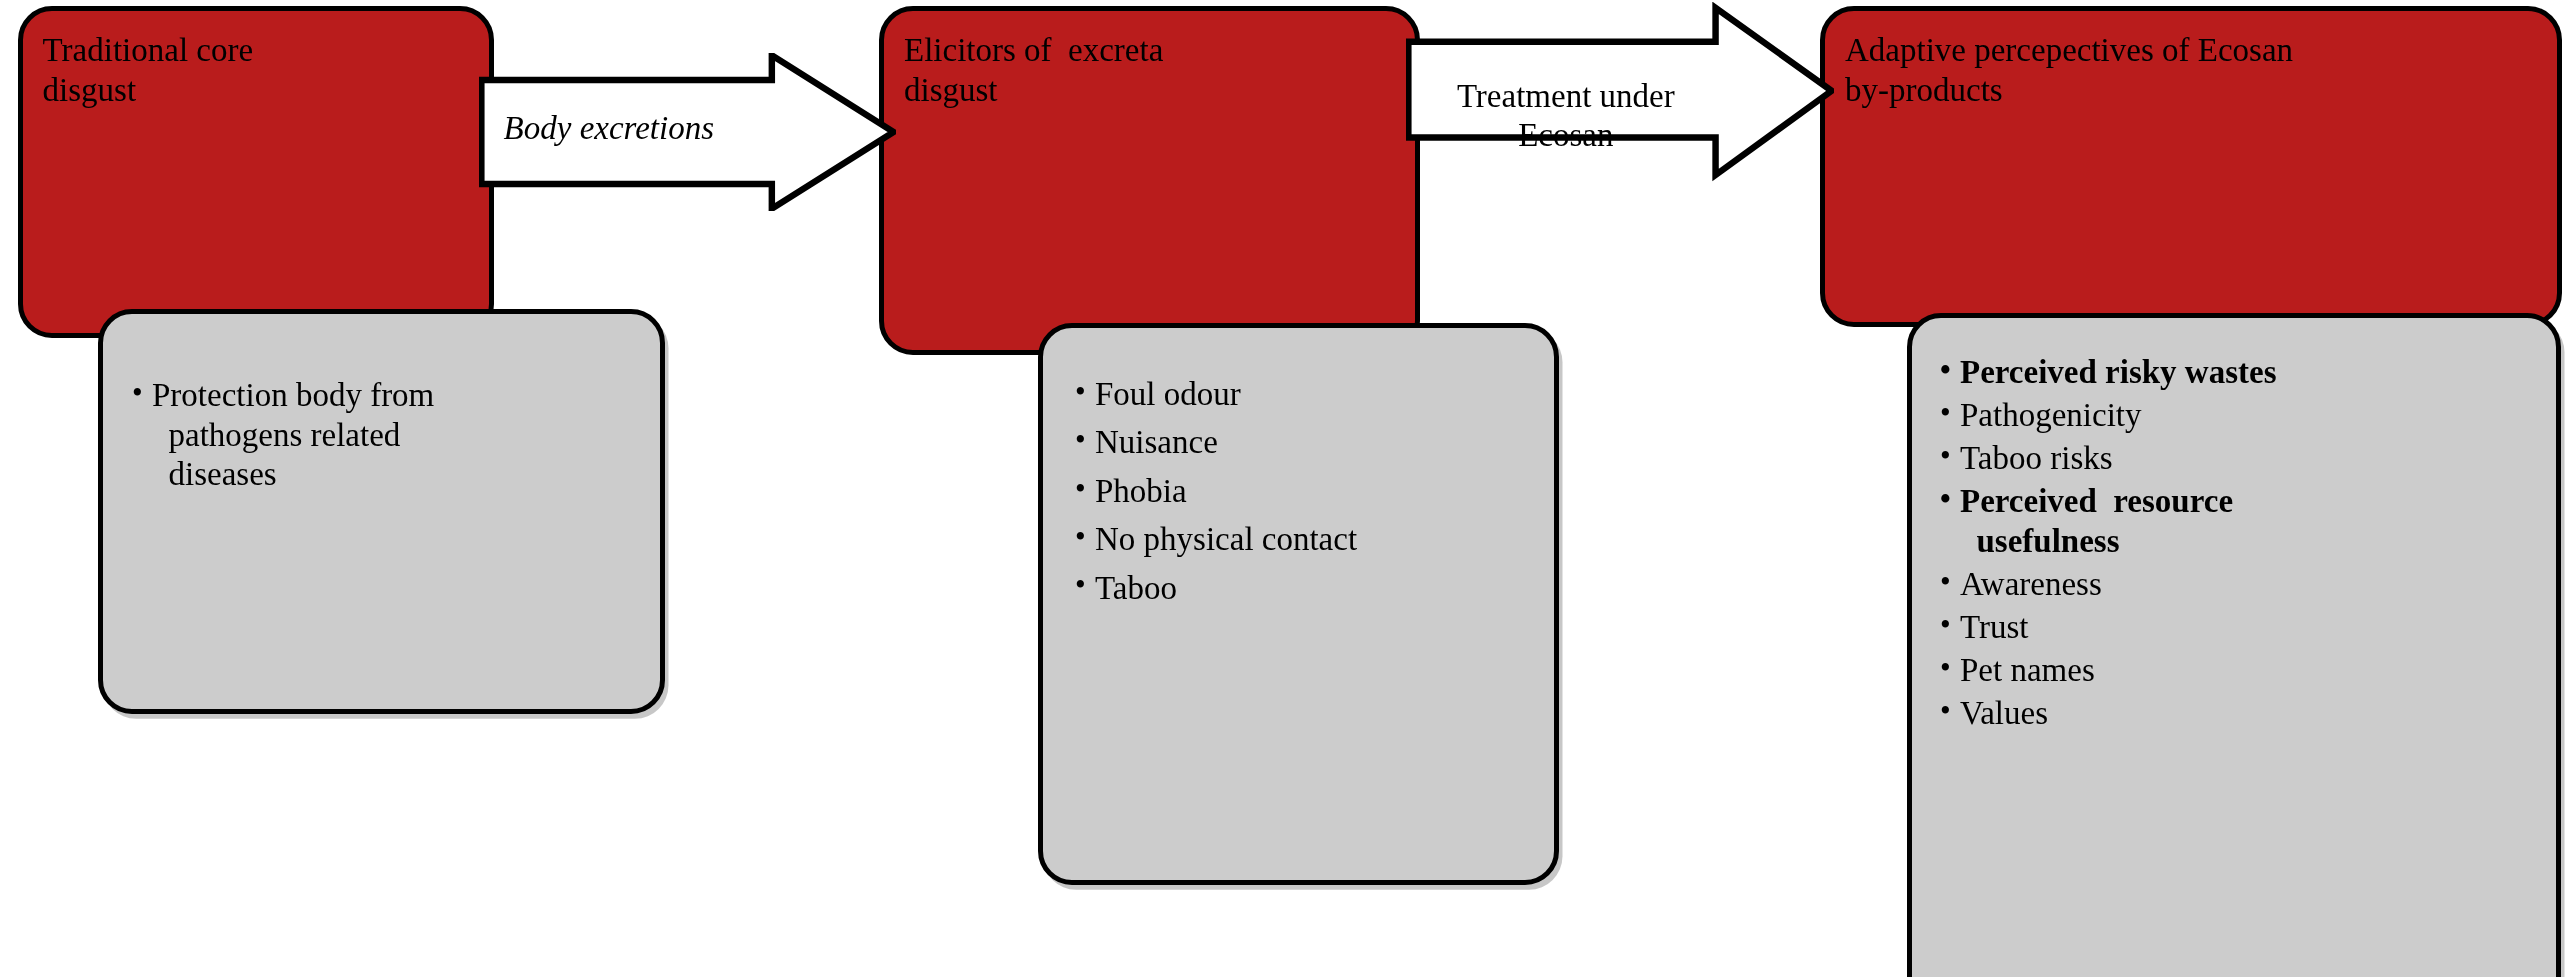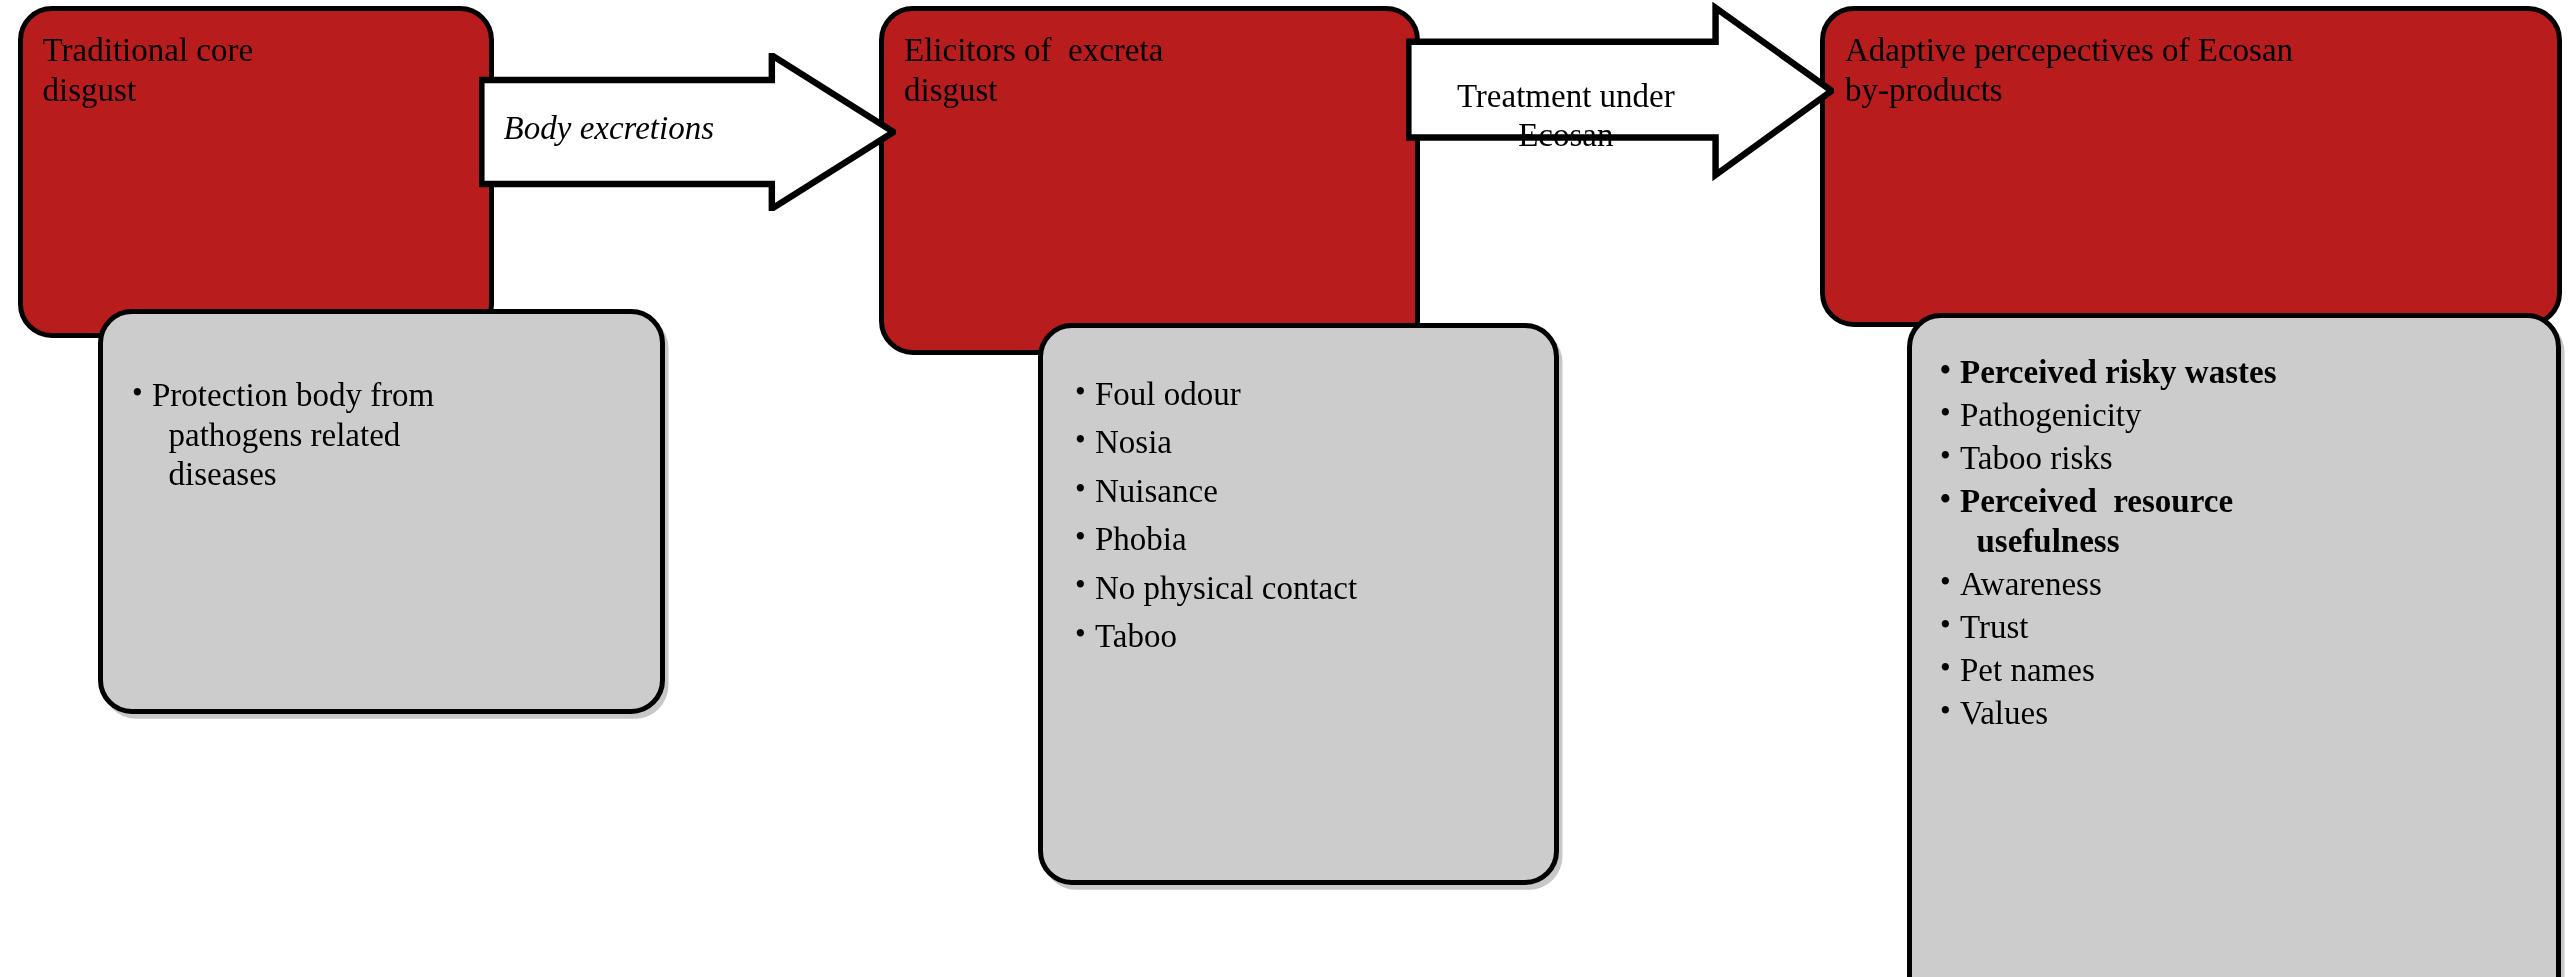--- a/index.html
+++ b/index.html
@@ -119,21 +119,20 @@
   </div>
 
   <div class="box white" style="left:879px; top:5.9px; width:541px; height:349px;">
     <div class="box-title" style="left:20px; top:19px; width:504px;">Elicitors of  excreta
 disgust</div>
   </div>
 
   <div class="box gray" style="left:1038px; top:323px; width:521px; height:562px;">
     <ul class="bullets" style="left:32px; top:47px; width:469px;">
       <li>Foul odour</li>
-      <li>Nosia</li>
       <li>Nuisance</li>
       <li>Phobia</li>
       <li>No physical contact</li>
       <li>Taboo</li>
     </ul>
   </div>
 
   <div class="arrow" style="left:1406px; top:2.3px; width:428px; height:187px;">
     <svg viewBox="0 0 730 320" preserveAspectRatio="none">
       <polygon points="4,68 528,68 528,10 726,152 528,296 528,232 4,232" fill="#ffffff" stroke="#000000" stroke-width="11" stroke-linejoin="miter"></polygon>

